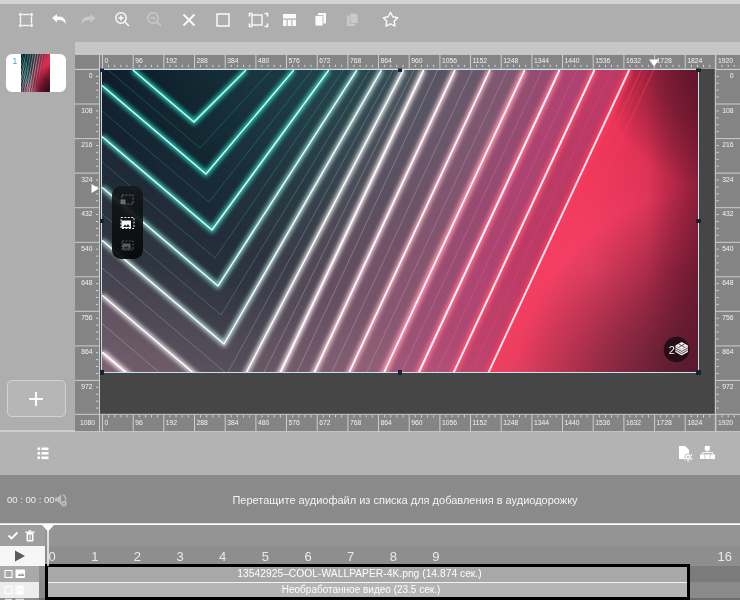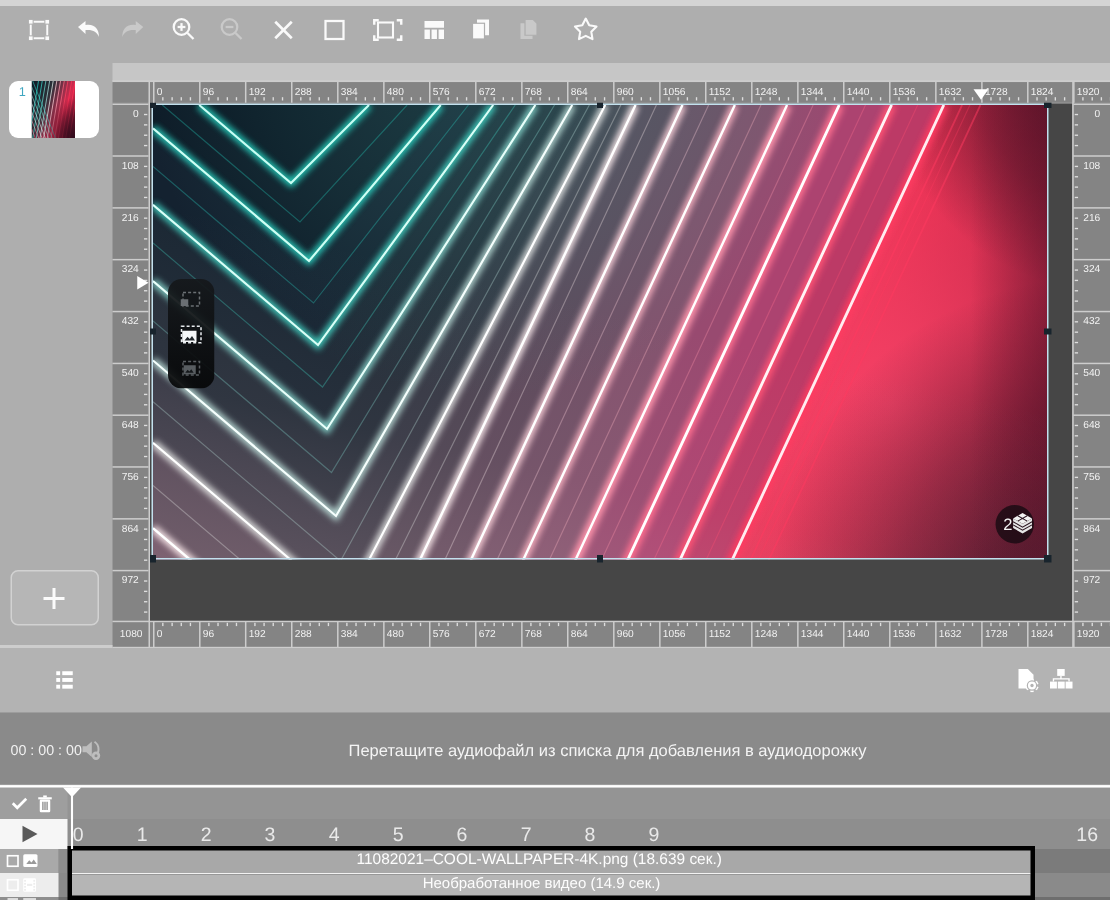--- a/index.html
+++ b/index.html
@@ -639,22 +639,22 @@
 <div class="abs" style="left:0;top:597.5px;width:740px;height:2.5px;background:#6e6e6e"></div>
 <div class="abs" style="left:38.5px;top:566px;width:6px;height:16px;background:#8e8e8e"></div>
 <div class="abs" style="left:0;top:566px;width:38.5px;height:16px;background:#a9a9a9"></div>
 <div class="abs" style="left:0;top:582px;width:38.5px;height:15.5px;background:#ededed"></div>
 <div class="abs" style="left:0;top:597.5px;width:38.5px;height:2.5px;background:#8e8e8e"></div>
 
 <div class="abs" style="left:44.5px;top:563.8px;width:645.5px;height:36.2px;background:#000000"></div>
 <div class="abs" style="left:47.8px;top:567px;width:639px;height:14.5px;background:#a8a8a8"></div>
 <div class="abs" style="left:47.8px;top:581.5px;width:639px;height:1.5px;background:#f2f2f2"></div>
 <div class="abs" style="left:47.8px;top:583px;width:639px;height:14px;background:#b5b5b5"></div>
-<div class="abs" style="left:40px;top:567.6px;width:639px;text-align:center;font-size:10.3px;color:#fdfdfd">11082021–COOL-WALLPAPER-4K.png (18.639 сек.)</div>
-<div class="abs" style="left:42px;top:583.6px;width:638px;text-align:center;font-size:10px;color:#fdfdfd">Необработанное видео (14.9 сек.)</div>
+<div class="abs" style="left:40px;top:567.6px;width:639px;text-align:center;font-size:10.3px;color:#fdfdfd">13542925–COOL-WALLPAPER-4K.png (14.874 сек.)</div>
+<div class="abs" style="left:42px;top:583.6px;width:638px;text-align:center;font-size:10px;color:#fdfdfd">Необработанное видео (23.5 сек.)</div>
 <svg width="740" height="600" viewBox="0 0 740 600" xmlns="http://www.w3.org/2000/svg" style="position:absolute;left:0;top:0;display:block">
     <rect x="37.5" y="447.5" width="2.6" height="2.6" fill="#ffffff"></rect>
     <rect x="41.5" y="447.5" width="7" height="2.6" fill="#ffffff"></rect>
     <rect x="37.5" y="452" width="2.6" height="2.6" fill="#ffffff"></rect>
     <rect x="41.5" y="452" width="7" height="2.6" fill="#ffffff"></rect>
     <rect x="37.5" y="456.5" width="2.6" height="2.6" fill="#ffffff"></rect>
     <rect x="41.5" y="456.5" width="7" height="2.6" fill="#ffffff"></rect>
     <path d="M679 446 h6.2 l3.8 3.8 v9.2 h-10 z" fill="#ffffff"></path>
     <g fill="#ffffff">
       <rect x="-1.1" y="-4.4" width="2.2" height="2" transform="translate(688,457) rotate(0)"></rect>

